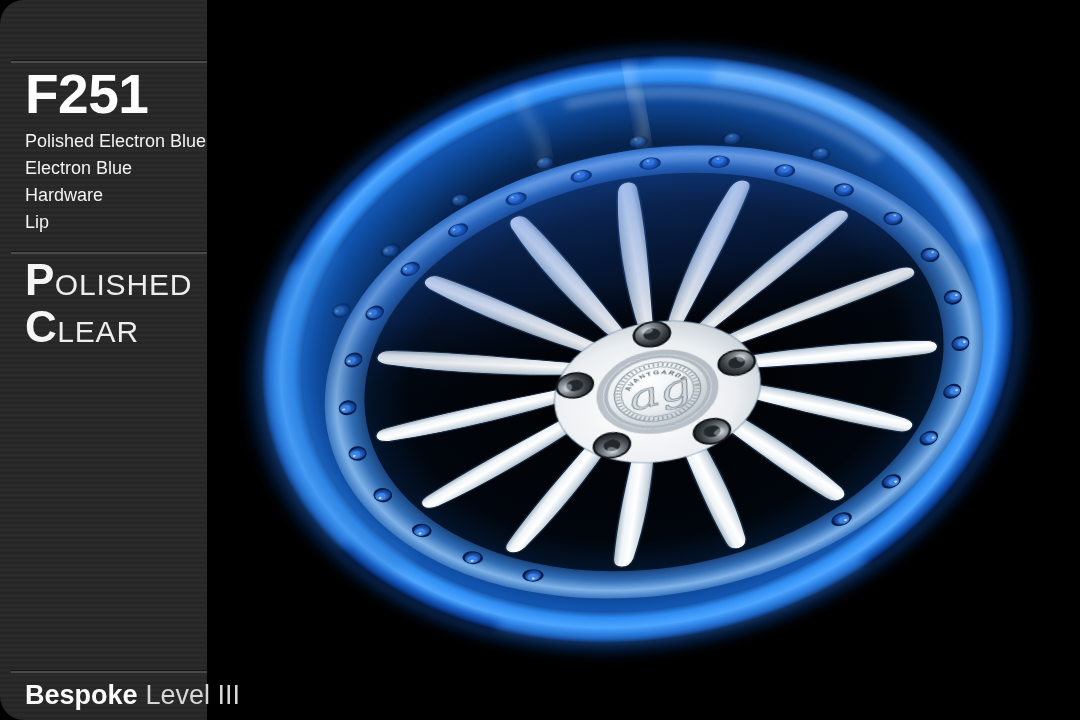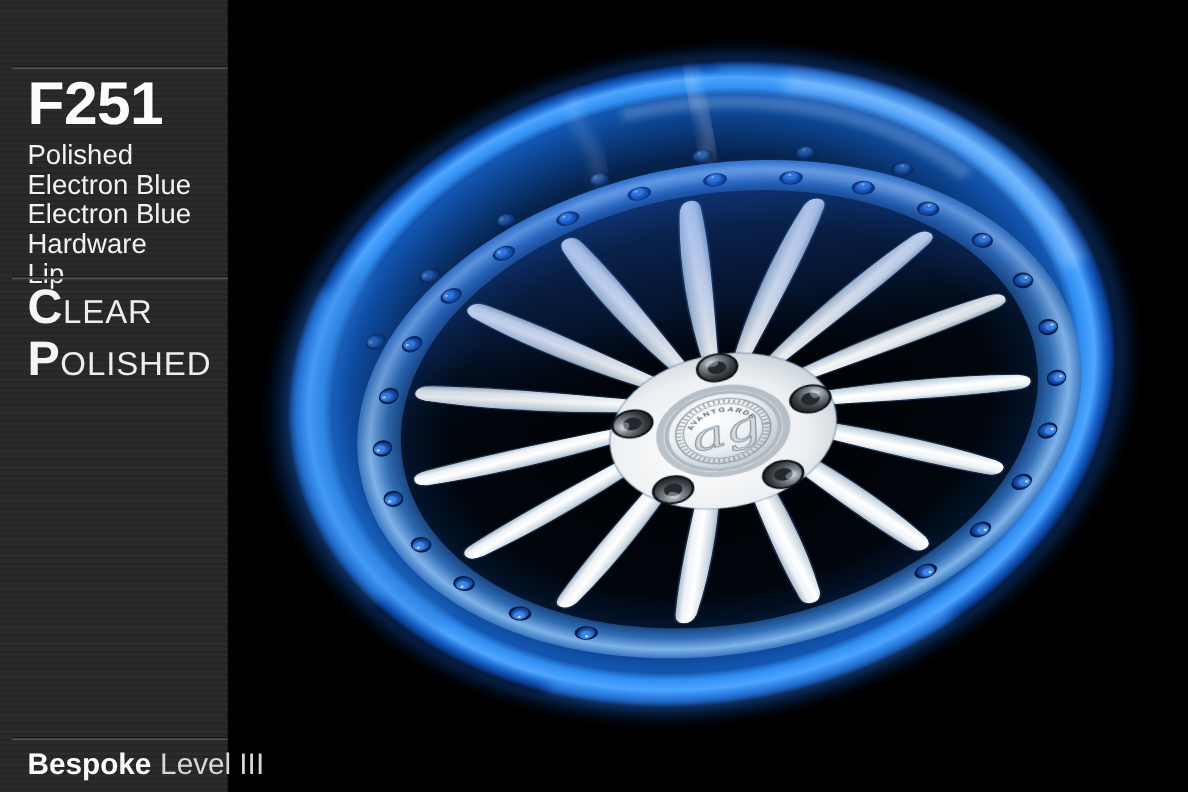--- a/index.html
+++ b/index.html
@@ -1,28 +1,28 @@
 <!DOCTYPE html>
 <html><head>
 <meta charset="utf-8">
 <style>
   html,body{margin:0;padding:0;background:#000;}
   #stage{position:relative;width:1080px;height:720px;background:#000;overflow:hidden;
-         font-family:"Liberation Sans",sans-serif;}
+         font-family:"Liberation Sans",sans-serif;border-radius:24px;}
   
   #sidebar{position:absolute;left:0;top:0;width:207px;height:720px;
     background:
       repeating-linear-gradient(180deg, rgba(255,255,255,0.025) 0 1px, rgba(0,0,0,0.05) 2px 3px, rgba(255,255,255,0.012) 4px 5px),
       #272727;}
   .divider{position:absolute;left:11px;right:0;height:2px;background:#4a4a4a;
            box-shadow:0 -1px 0 #141414;}
   .d1{top:61px}.d2{top:252px}.d3{top:671px}
   .model-block{position:absolute;left:25px;top:66px;color:#fff;}
   .model-code{margin:0;font-size:55px;font-weight:700;line-height:1.04;letter-spacing:-0.5px;color:#fcfcfc;}
-  .model-sub{margin-top:5px;font-size:25px;line-height:27px;font-weight:400;color:#f2f2f2;}
+  .model-sub{margin-top:5px;font-size:18px;line-height:27px;font-weight:400;color:#f2f2f2;}
   .finish-block{position:absolute;left:25px;top:256px;color:#f5f5f5;}
   .finish-line{height:47px;line-height:47px;white-space:nowrap;}
   .finish-line .big{font-size:44px;font-weight:700;letter-spacing:0.5px;}
   .finish-line .rest{font-size:30px;font-weight:400;letter-spacing:0.8px;color:#ededed;}
   .tier-block{position:absolute;left:25px;top:680px;font-size:27px;line-height:30px;white-space:nowrap;}
   .tier-block .b{font-weight:700;color:#fafafa;}
   .tier-block .r{font-weight:400;color:#d7d7d7;margin-left:8px;}
   
   #wheel-svg{position:absolute;left:0;top:0;}
 </style>
@@ -39,22 +39,22 @@
       <div class="model-sub">
         <div>Polished Electron Blue</div>
         <div>Electron Blue Hardware</div>
         <div>Lip</div>
       </div>
     </section>
 
     <div class="divider d2"></div>
 
     <section class="finish-block">
+      <div class="finish-line"><span class="big">P</span><span class="rest">OLISHED</span></div>
       <div class="finish-line"><span class="big">C</span><span class="rest">LEAR</span></div>
-      <div class="finish-line"><span class="big">P</span><span class="rest">OLISHED</span></div>
     </section>
 
     <div class="divider d3"></div>
 
     <section class="tier-block">
       <span class="b">Bespoke</span><span class="r">Level III</span>
     </section>
   </aside>
 
   <svg id="wheel-svg" width="1080" height="720" viewBox="0 0 1080 720">

